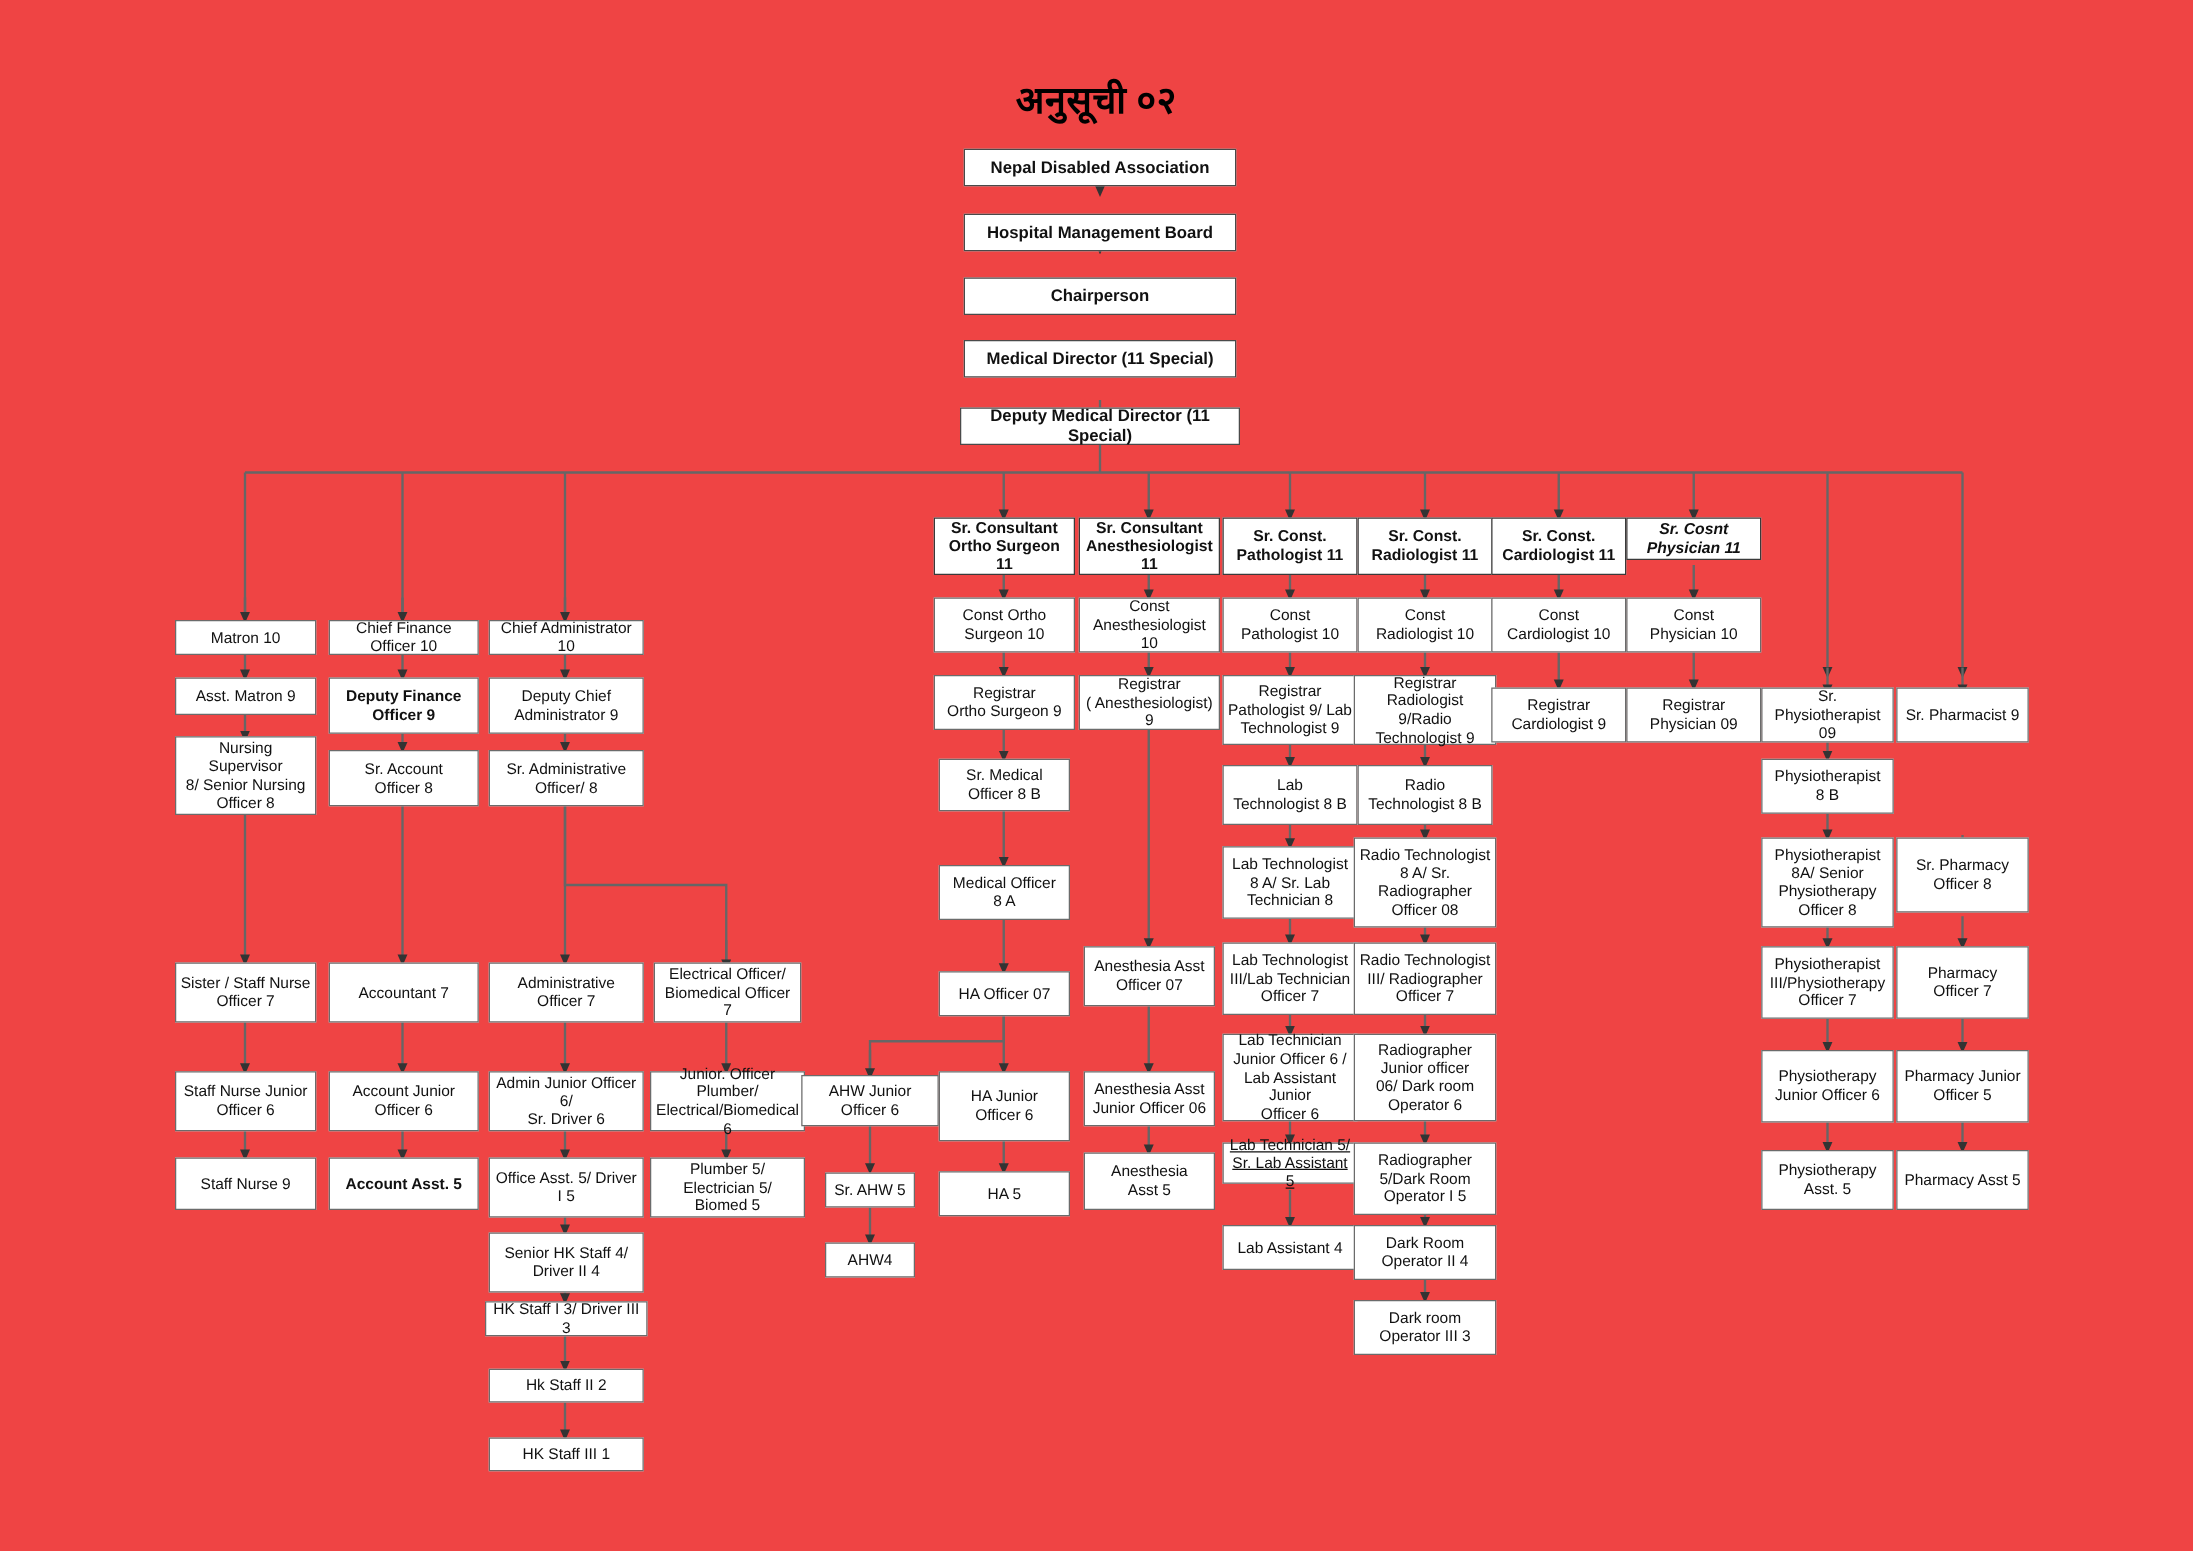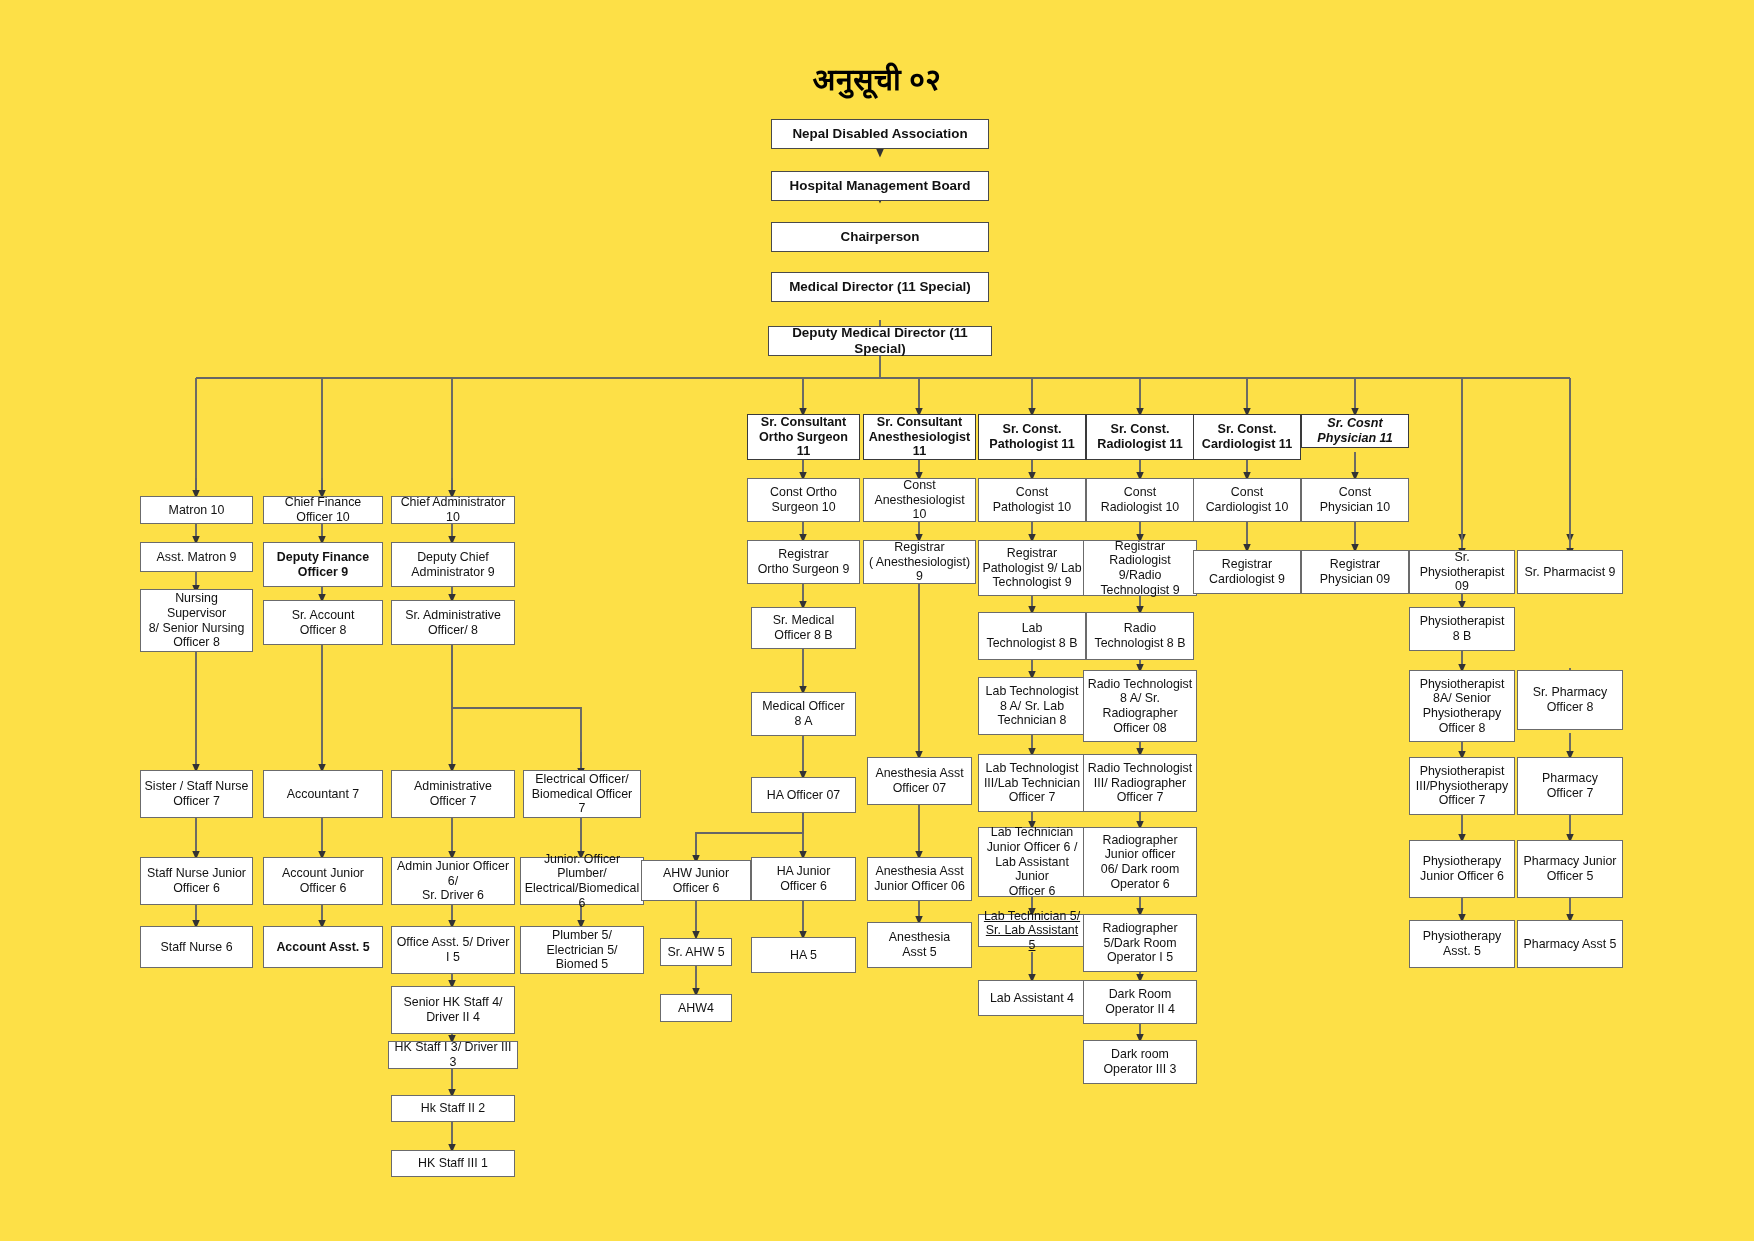--- a/index.html
+++ b/index.html
@@ -9,21 +9,21 @@
   }
   body {
     font-family: "Liberation Sans", sans-serif;
     color: #000000;
   }
   #chart-root {
     position: relative;
     width: 1754px;
     height: 1241px;
     overflow: hidden;
-    background: #fde047;
+    background: #ef4444;
   }
   #svg-layer {
     position: absolute;
     left: 0;
     top: 0;
     width: 1754px;
     height: 1241px;
     pointer-events: none;
   }
   .node {
@@ -230,21 +230,21 @@
 
   <div class="node" style="left:140px;top:496px;width:113px;height:28px;">Matron 10</div>
   <div class="node" style="left:140px;top:542px;width:113px;height:30px;">Asst. Matron 9</div>
   <div class="node" style="left:140px;top:589px;width:113px;height:63px;">Nursing Supervisor
 8/ Senior Nursing
 Officer 8</div>
   <div class="node" style="left:140px;top:770px;width:113px;height:48px;">Sister / Staff Nurse
 Officer 7</div>
   <div class="node" style="left:140px;top:857px;width:113px;height:48px;">Staff Nurse Junior
 Officer 6</div>
-  <div class="node" style="left:140px;top:926px;width:113px;height:42px;">Staff Nurse 6</div>
+  <div class="node" style="left:140px;top:926px;width:113px;height:42px;">Staff Nurse 9</div>
 
   <div class="node" style="left:263px;top:496px;width:120px;height:28px;">Chief Finance Officer 10</div>
   <div class="node" style="left:263px;top:542px;width:120px;height:45px;font-weight:bold;">Deputy Finance
 Officer 9</div>
   <div class="node" style="left:263px;top:600px;width:120px;height:45px;">Sr. Account
 Officer 8</div>
   <div class="node" style="left:263px;top:770px;width:120px;height:48px;">Accountant 7</div>
   <div class="node" style="left:263px;top:857px;width:120px;height:48px;">Account Junior
 Officer 6</div>
   <div class="node" style="left:263px;top:926px;width:120px;height:42px;font-weight:bold;">Account Asst. 5</div>
@@ -276,21 +276,21 @@
 Ortho Surgeon 11</div>
   <div class="node" style="left:747px;top:478px;width:113px;height:44px;">Const Ortho
 Surgeon 10</div>
   <div class="node" style="left:747px;top:540px;width:113px;height:44px;">Registrar
 Ortho Surgeon 9</div>
   <div class="node" style="left:751px;top:607px;width:105px;height:42px;">Sr. Medical
 Officer 8 B</div>
   <div class="node" style="left:751px;top:692px;width:105px;height:44px;">Medical Officer
 8 A</div>
   <div class="node" style="left:751px;top:777px;width:105px;height:36px;">HA Officer 07</div>
-  <div class="node" style="left:751px;top:857px;width:105px;height:44px;">HA Junior
+  <div class="node" style="left:751px;top:857px;width:105px;height:56px;">HA Junior
 Officer 6</div>
   <div class="node" style="left:751px;top:937px;width:105px;height:36px;">HA 5</div>
   <div class="node" style="left:641px;top:860px;width:110px;height:41px;">AHW Junior Officer 6</div>
   <div class="node" style="left:660px;top:938px;width:72px;height:28px;">Sr. AHW 5</div>
   <div class="node" style="left:660px;top:994px;width:72px;height:28px;">AHW4</div>
 
   <div class="node strong" style="left:863px;top:414px;width:113px;height:46px;">Sr. Consultant
 Anesthesiologist 11</div>
   <div class="node" style="left:863px;top:478px;width:113px;height:44px;">Const
 Anesthesiologist 10</div>

